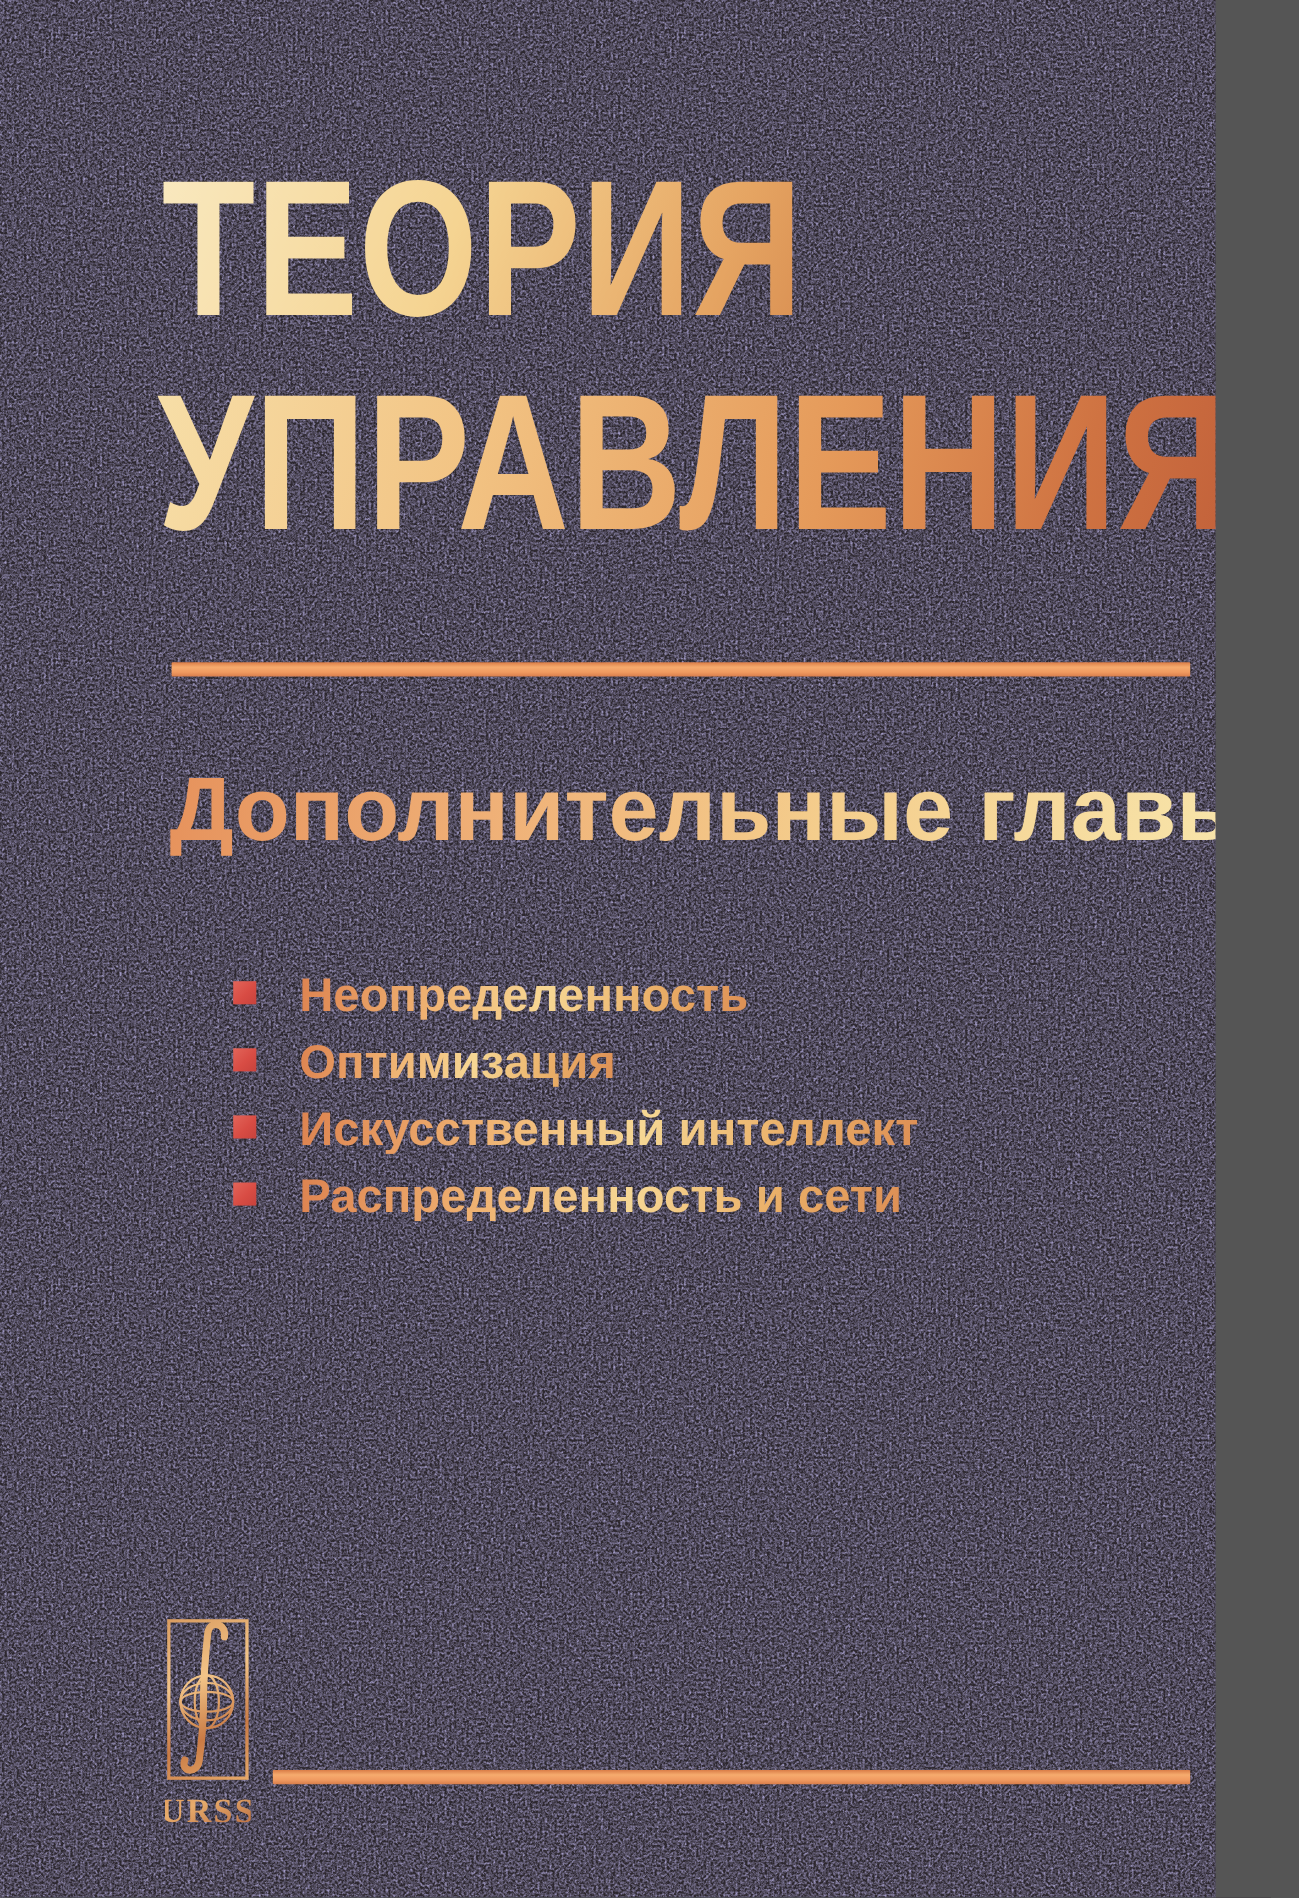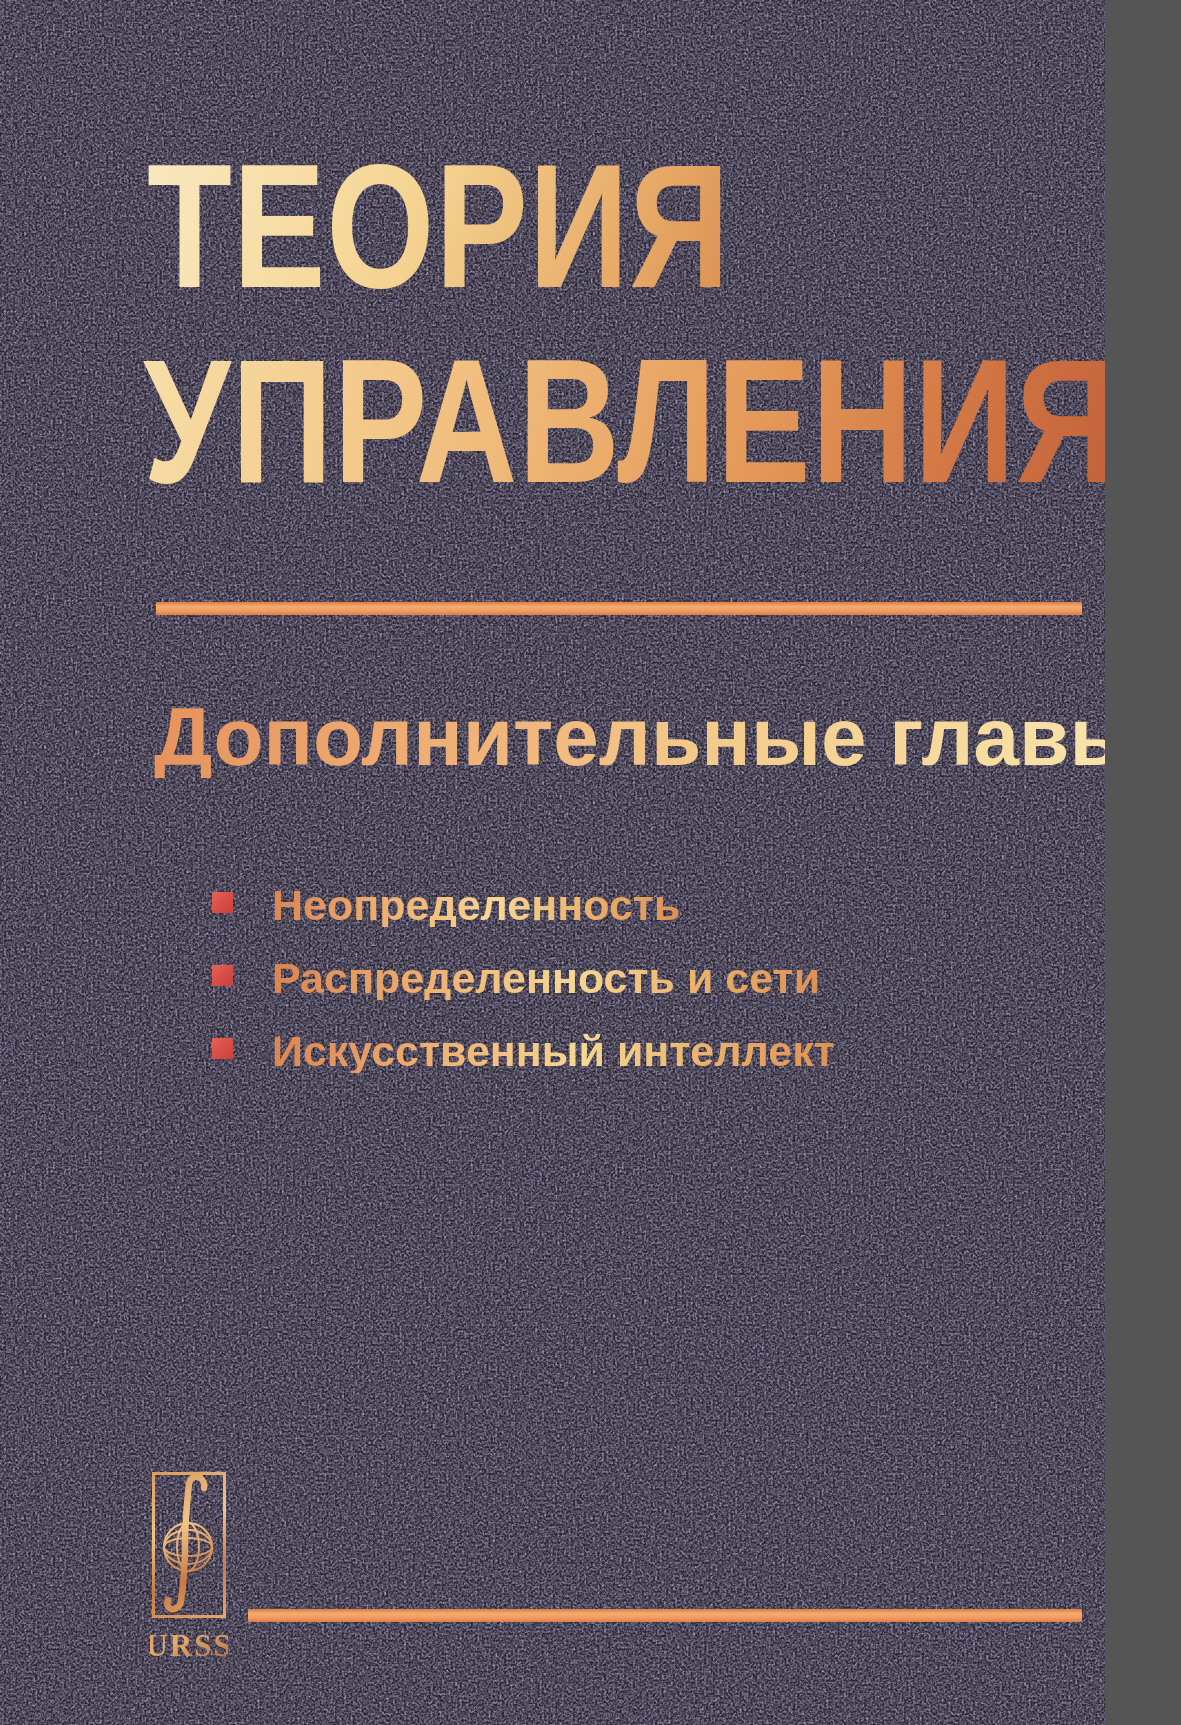--- a/index.html
+++ b/index.html
@@ -61,21 +61,21 @@
     background-image:linear-gradient(100deg,#e6925c 0%,#efb077 30%,#f4cd8c 60%,#f8e6ac 100%);
   }
 
   .topics{
     position:absolute;
     left:212px; top:884px;
     margin:0; padding:0;
     list-style:none;
     display:flex;
     flex-direction:column;
-    gap:30px;
+    gap:18px;
   }
   .topic{
     display:flex;
     align-items:flex-start;
   }
   .topic:nth-child(5){margin-top:4px;}
   .bullet{
     flex:0 0 auto;
     width:21px;height:21px;
     margin-top:8px;
@@ -123,25 +123,29 @@
 
   <h2 class="subtitle">Дополнительные главы</h2>
 
   <ul class="topics">
     <li class="topic">
       <span class="bullet"></span>
       <span class="topic-label">Неопределенность</span>
     </li>
     <li class="topic">
       <span class="bullet"></span>
-      <span class="topic-label">Распределенность и сети</span>
+      <span class="topic-label">Оптимизация</span>
     </li>
     <li class="topic">
       <span class="bullet"></span>
       <span class="topic-label">Искусственный интеллект</span>
+    </li>
+    <li class="topic">
+      <span class="bullet"></span>
+      <span class="topic-label">Распределенность и сети</span>
     </li>
   </ul>
 
   <svg class="logo" viewBox="0 0 78 196" xmlns="http://www.w3.org/2000/svg">
     <defs>
       <linearGradient id="gold" gradientUnits="userSpaceOnUse" x1="0" y1="0" x2="78" y2="196">
         <stop offset="0" stop-color="#d89a5e"></stop>
         <stop offset="0.3" stop-color="#f2c488"></stop>
         <stop offset="0.55" stop-color="#c97a44"></stop>
         <stop offset="0.8" stop-color="#e8ac6c"></stop>

